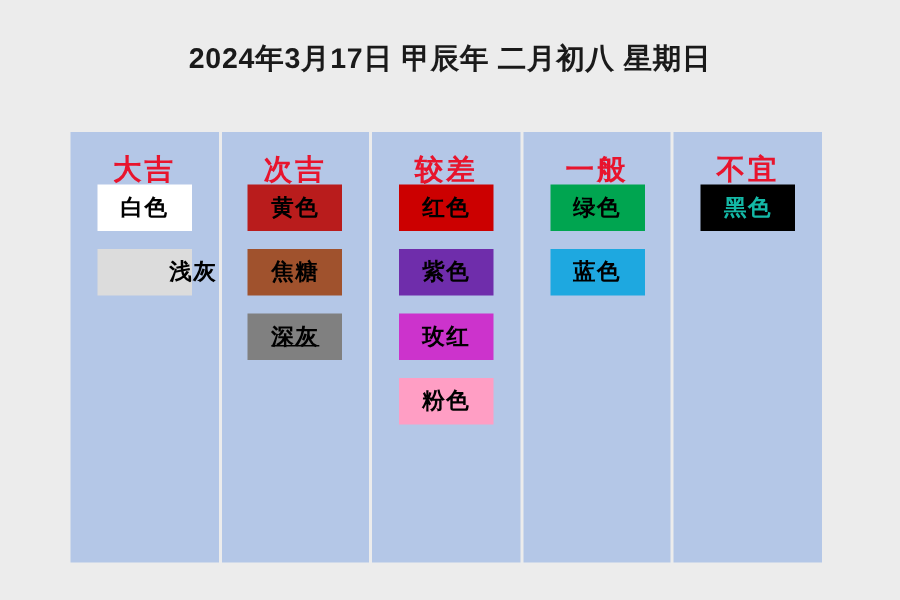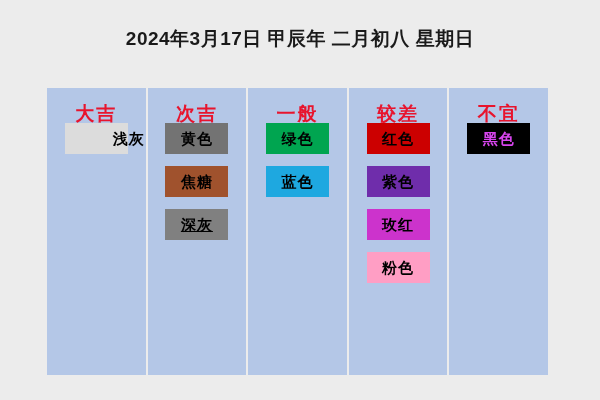--- a/index.html
+++ b/index.html
@@ -87,48 +87,49 @@
 <div class="page">
 
   <div class="title-bar">
     <span class="title-text">2024年3月17日  甲辰年  二月初八  星期日</span>
   </div>
 
   <div class="board">
       <div class="col">
         <div class="col-header">大吉</div>
         <div class="chips">
+          <div class="chip" style="background: rgb(255, 255, 255); color: rgb(0, 0, 0);">白色</div>
           <div class="chip" style="background: rgb(220, 220, 220); color: rgb(0, 0, 0); padding-left: 48px;">浅灰</div>
         </div>
       </div>
       <div class="col">
         <div class="col-header">次吉</div>
         <div class="chips">
-          <div class="chip" style="background: #737373; color: rgb(0, 0, 0);">黄色</div>
+          <div class="chip" style="background: #b91c1c; color: rgb(0, 0, 0);">黄色</div>
           <div class="chip" style="background: rgb(160, 82, 45); color: rgb(0, 0, 0);">焦糖</div>
           <div class="chip" style="background: rgb(128, 128, 128); color: rgb(0, 0, 0); text-decoration: underline;">深灰</div>
-        </div>
-      </div>
-      <div class="col">
-        <div class="col-header">一般</div>
-        <div class="chips">
-          <div class="chip" style="background: rgb(0, 165, 80); color: rgb(0, 0, 0);">绿色</div>
-          <div class="chip" style="background: rgb(30, 168, 224); color: rgb(0, 0, 0);">蓝色</div>
         </div>
       </div>
       <div class="col">
         <div class="col-header">较差</div>
         <div class="chips">
           <div class="chip" style="background: rgb(204, 0, 0); color: rgb(0, 0, 0);">红色</div>
           <div class="chip" style="background: rgb(111, 45, 171); color: rgb(0, 0, 0);">紫色</div>
           <div class="chip" style="background: rgb(204, 51, 204); color: rgb(0, 0, 0);">玫红</div>
           <div class="chip" style="background: rgb(255, 158, 196); color: rgb(0, 0, 0);">粉色</div>
         </div>
       </div>
       <div class="col">
+        <div class="col-header">一般</div>
+        <div class="chips">
+          <div class="chip" style="background: rgb(0, 165, 80); color: rgb(0, 0, 0);">绿色</div>
+          <div class="chip" style="background: rgb(30, 168, 224); color: rgb(0, 0, 0);">蓝色</div>
+        </div>
+      </div>
+      <div class="col">
         <div class="col-header">不宜</div>
         <div class="chips">
-          <div class="chip" style="background: rgb(0, 0, 0); color: #d946ef;">黑色</div>
+          <div class="chip" style="background: rgb(0, 0, 0); color: #14b8a6;">黑色</div>
         </div>
       </div>
     </div>
 
 </div>
 
 </body></html>

